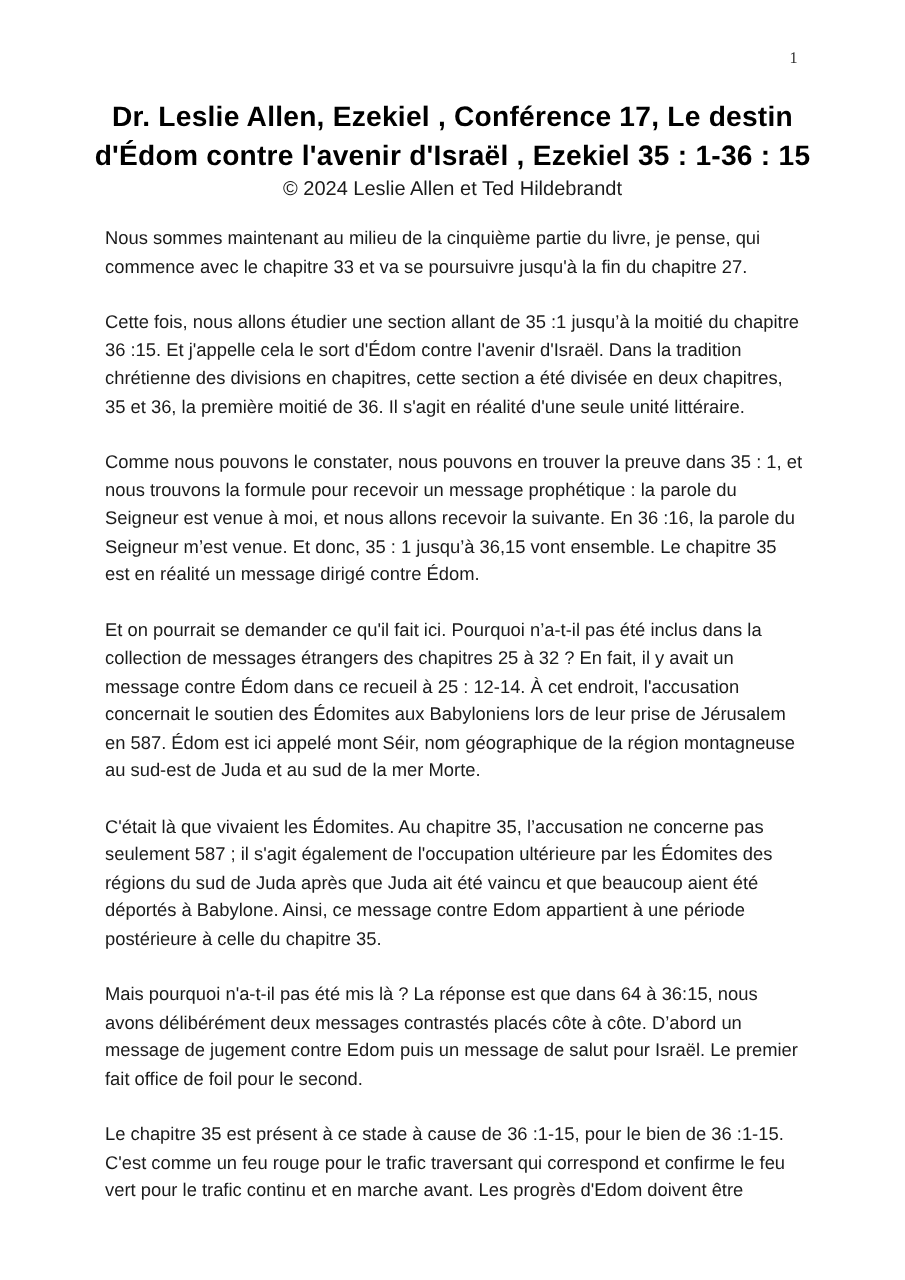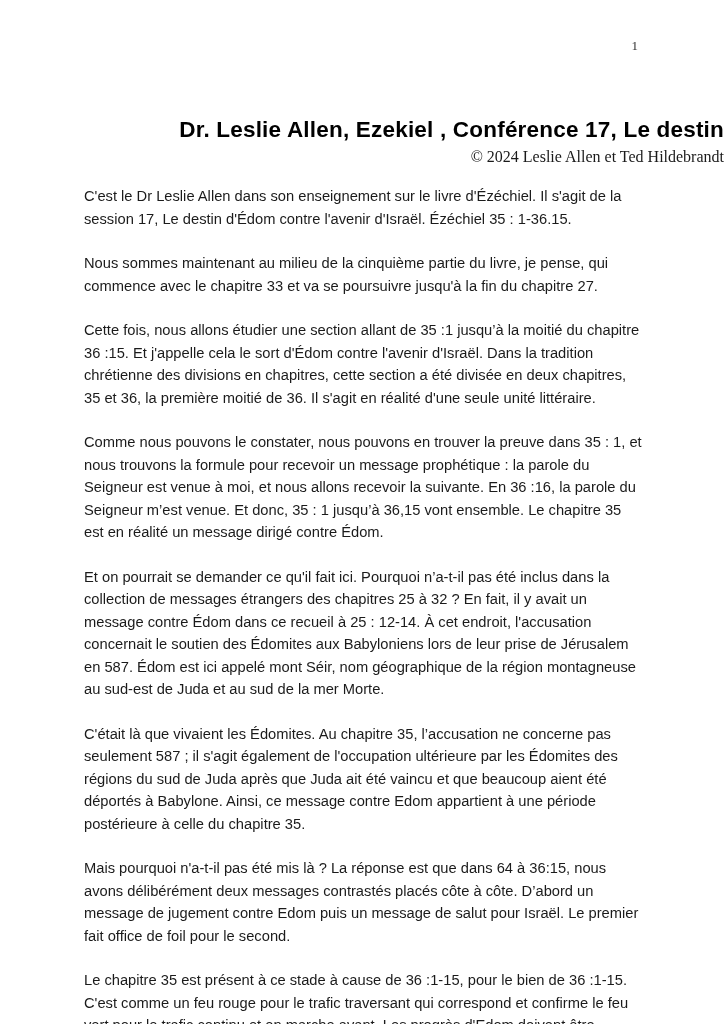--- a/index.html
+++ b/index.html
@@ -18,34 +18,34 @@
   }
   .page-number {
     position: absolute;
     top: 38px;
     right: 86px;
     font-family: "Liberation Serif", serif;
     font-size: 13px;
     color: #333333;
   }
   .doc-header {
-    margin-top: 114px;
-    text-align: right;
+    margin-top: 78px;
+    text-align: center;
   }
   .doc-title {
     margin: 0 auto;
     font-size: 22.5px;
     font-weight: bold;
     line-height: 31px;
     color: #000000;
     letter-spacing: 0.2px;
   }
   .doc-copyright {
     margin-top: 2px;
-    font-family: Liberation Serif, serif;
+    font-family: Liberation Sans, sans-serif;
     font-size: 16px;
     line-height: 20px;
     color: #1a1a1a;
   }
   .doc-body {
     margin: 18px 84px 0 84px;
     width: 558px;
   }
   .doc-body p {
     margin: 0 0 22px 0;
@@ -56,26 +56,25 @@
   }
 </style>
 </head>
 <body>
 
 <div class="page">
 
   <div class="page-number">1</div>
 
   <div class="doc-header">
-    <h1 class="doc-title"><span>Dr. Leslie Allen, Ezekiel , Conférence 17, Le destin</span><br></h1>
+    <h1 class="doc-title"><span>Dr. Leslie Allen, Ezekiel , Conférence 17, Le destin</span><br><span>d'Édom contre l'avenir d'Israël , Ezekiel 35 : 1-36 : 15</span></h1>
     <div class="doc-copyright">© 2024 Leslie Allen et Ted Hildebrandt</div>
   </div>
 
   <div class="doc-body">
-    <p>C'est le Dr Leslie Allen dans son enseignement sur le livre d'Ézéchiel. Il s'agit de la session 17, Le destin d'Édom contre l'avenir d'Israël. Ézéchiel 35 : 1-36.15.</p>
     <p>Nous sommes maintenant au milieu de la cinquième partie du livre, je pense, qui commence avec le chapitre 33 et va se poursuivre jusqu'à la fin du chapitre 27.</p>
     <p>Cette fois, nous allons étudier une section allant de 35 :1 jusqu’à la moitié du chapitre 36 :15. Et j'appelle cela le sort d'Édom contre l'avenir d'Israël. Dans la tradition chrétienne des divisions en chapitres, cette section a été divisée en deux chapitres, 35 et 36, la première moitié de 36. Il s'agit en réalité d'une seule unité littéraire.</p>
     <p>Comme nous pouvons le constater, nous pouvons en trouver la preuve dans 35 : 1, et nous trouvons la formule pour recevoir un message prophétique : la parole du Seigneur est venue à moi, et nous allons recevoir la suivante. En 36 :16, la parole du Seigneur m’est venue. Et donc, 35 : 1 jusqu’à 36,15 vont ensemble. Le chapitre 35 est en réalité un message dirigé contre Édom.</p>
     <p>Et on pourrait se demander ce qu'il fait ici. Pourquoi n’a-t-il pas été inclus dans la collection de messages étrangers des chapitres 25 à 32 ? En fait, il y avait un message contre Édom dans ce recueil à 25 : 12-14. À cet endroit, l'accusation concernait le soutien des Édomites aux Babyloniens lors de leur prise de Jérusalem en 587. Édom est ici appelé mont Séir, nom géographique de la région montagneuse au sud-est de Juda et au sud de la mer Morte.</p>
     <p>C'était là que vivaient les Édomites. Au chapitre 35, l’accusation ne concerne pas seulement 587 ; il s'agit également de l'occupation ultérieure par les Édomites des régions du sud de Juda après que Juda ait été vaincu et que beaucoup aient été déportés à Babylone. Ainsi, ce message contre Edom appartient à une période postérieure à celle du chapitre 35.</p>
     <p>Mais pourquoi n'a-t-il pas été mis là ? La réponse est que dans 64 à 36:15, nous avons délibérément deux messages contrastés placés côte à côte. D’abord un message de jugement contre Edom puis un message de salut pour Israël. Le premier fait office de foil pour le second.</p>
     <p>Le chapitre 35 est présent à ce stade à cause de 36 :1-15, pour le bien de 36 :1-15. C'est comme un feu rouge pour le trafic traversant qui correspond et confirme le feu vert pour le trafic continu et en marche avant. Les progrès d'Edom doivent être</p>
   </div>
 
 </div>

